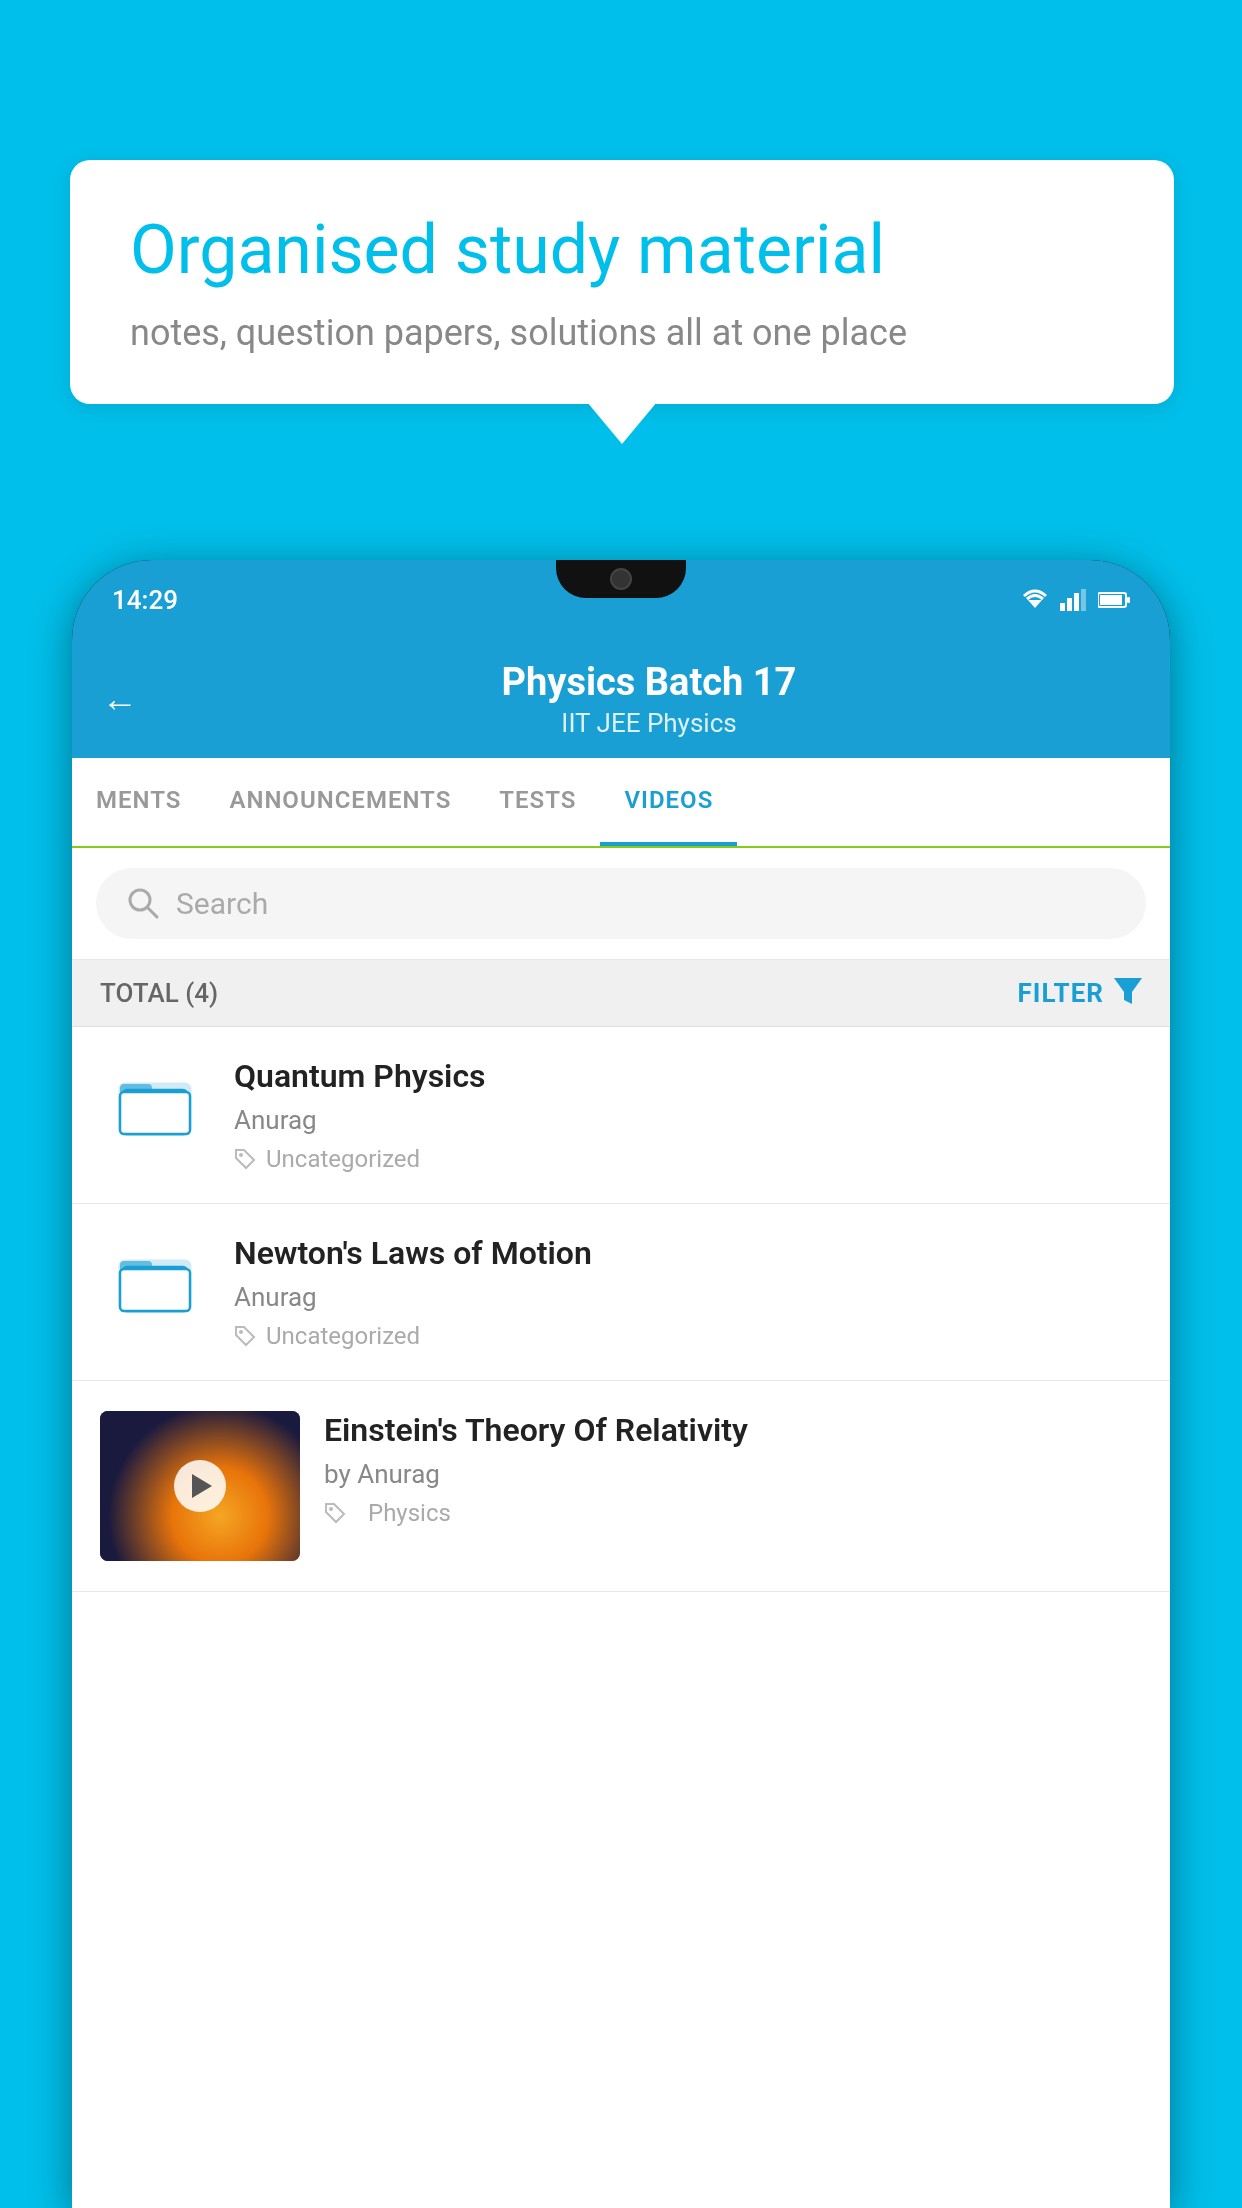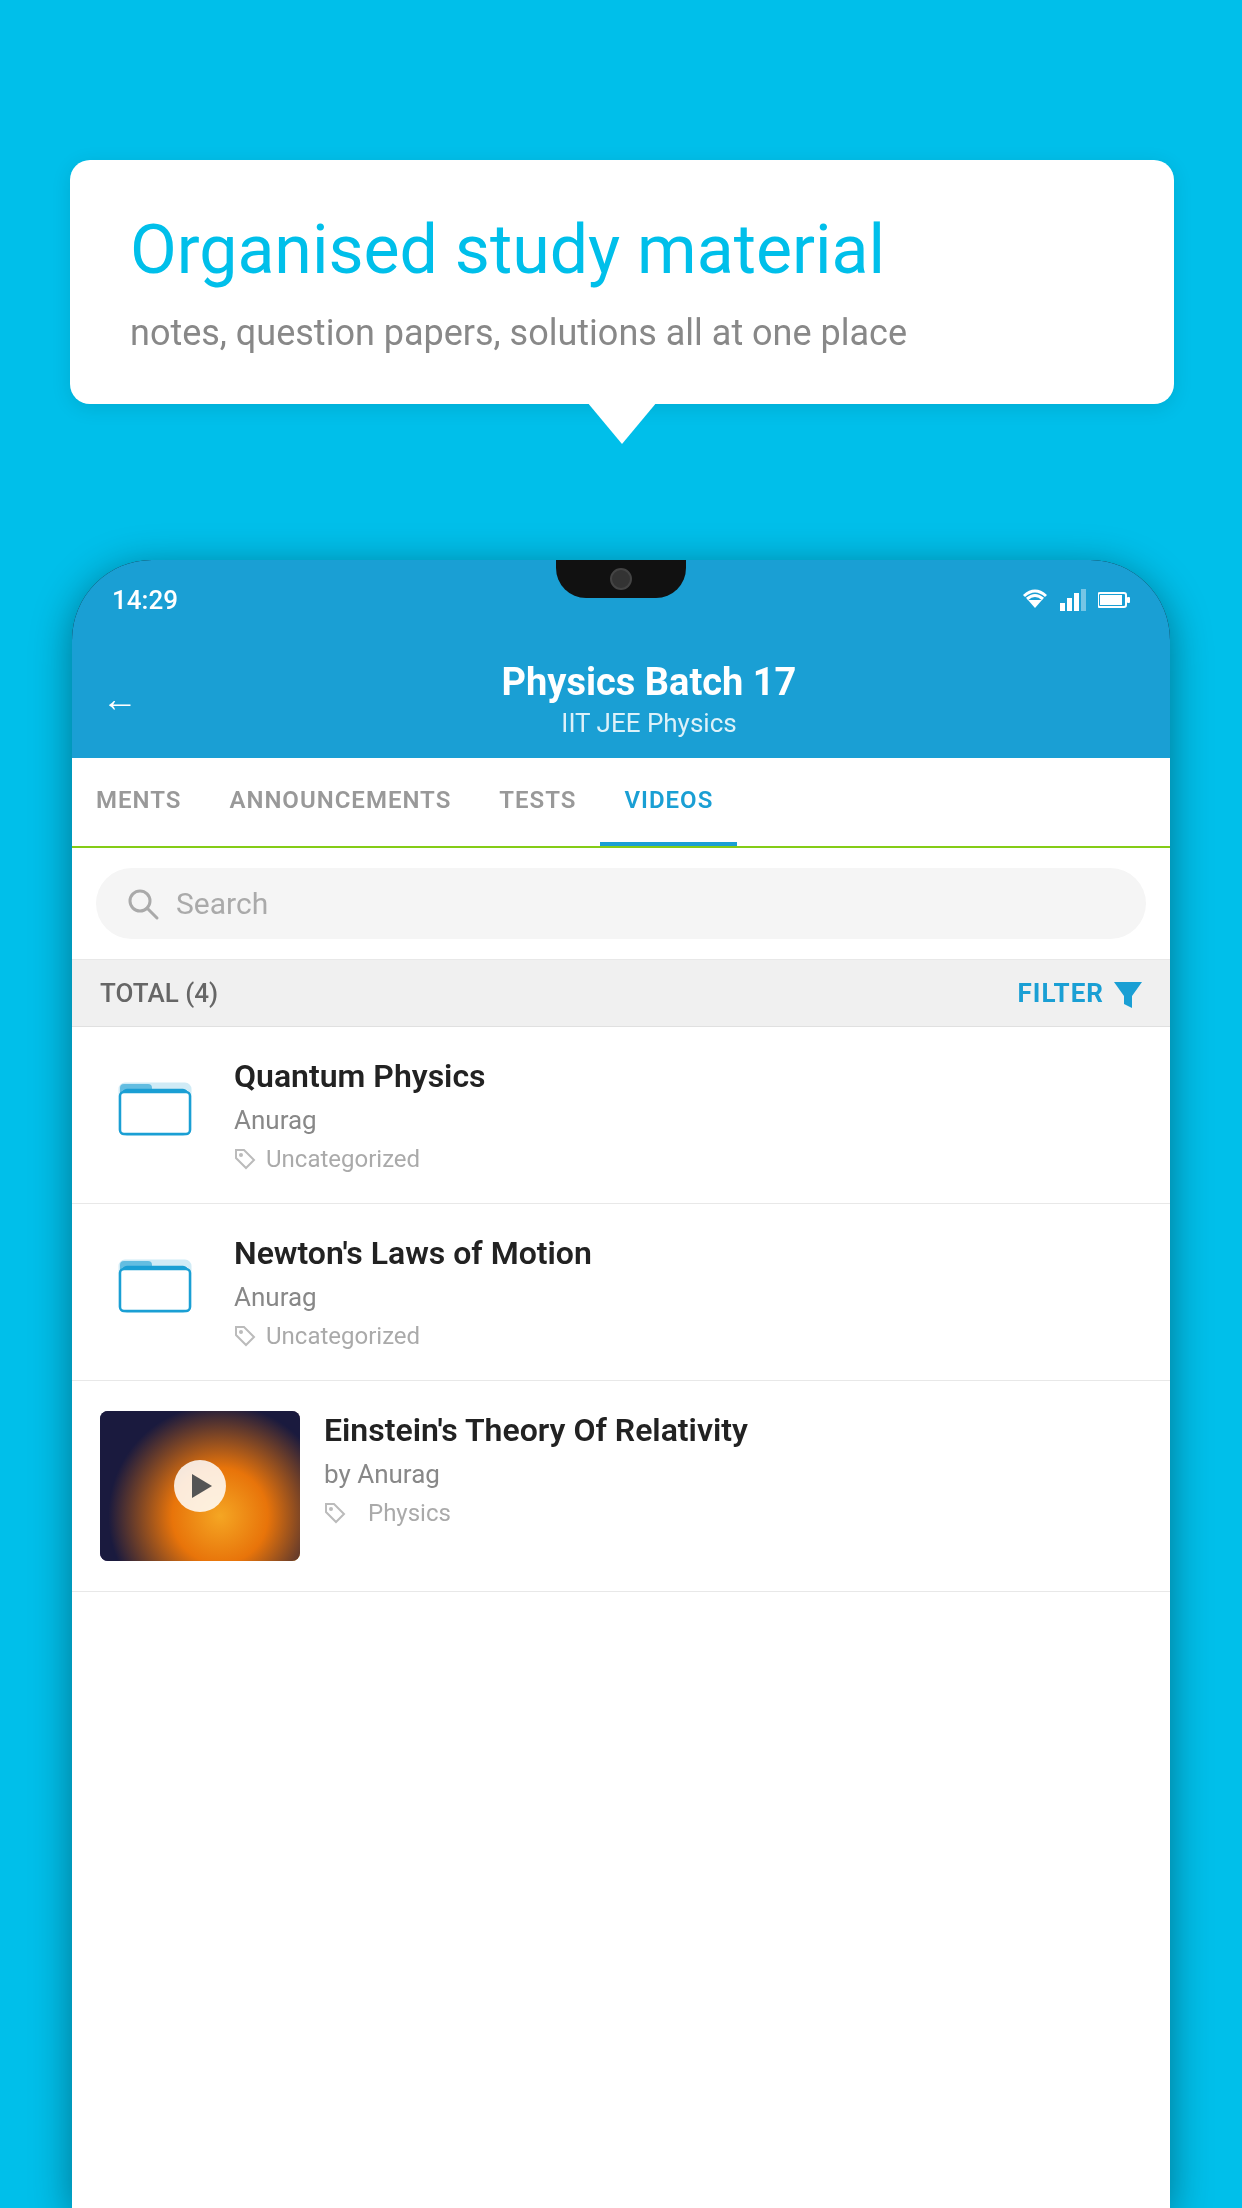--- a/index.html
+++ b/index.html
@@ -156,21 +156,21 @@
     
     .search-container {
       background: white;
       padding: 20px 24px;
       border-bottom: 1px solid #e8e8e8;
     }
     .search-input-wrapper {
       background: #f5f5f5;
       border-radius: 40px;
       display: flex;
-      align-items: center;
+      align-items: flex-start;
       padding: 18px 30px;
       gap: 16px;
     }
     .search-text {
       color: #aaa;
       font-size: 30px;
     }
 
     
     .filter-row {
@@ -184,21 +184,21 @@
     .total-count {
       color: #666;
       font-size: 26px;
       font-weight: 500;
     }
     .filter-btn {
       color: #1a9fd4;
       font-size: 26px;
       font-weight: 700;
       display: flex;
-      align-items: flex-end;
+      align-items: flex-start;
       gap: 10px;
       cursor: pointer;
       letter-spacing: 1px;
       text-transform: uppercase;
     }
 
     
     .video-list {
       background: white;
       overflow-y: auto;

